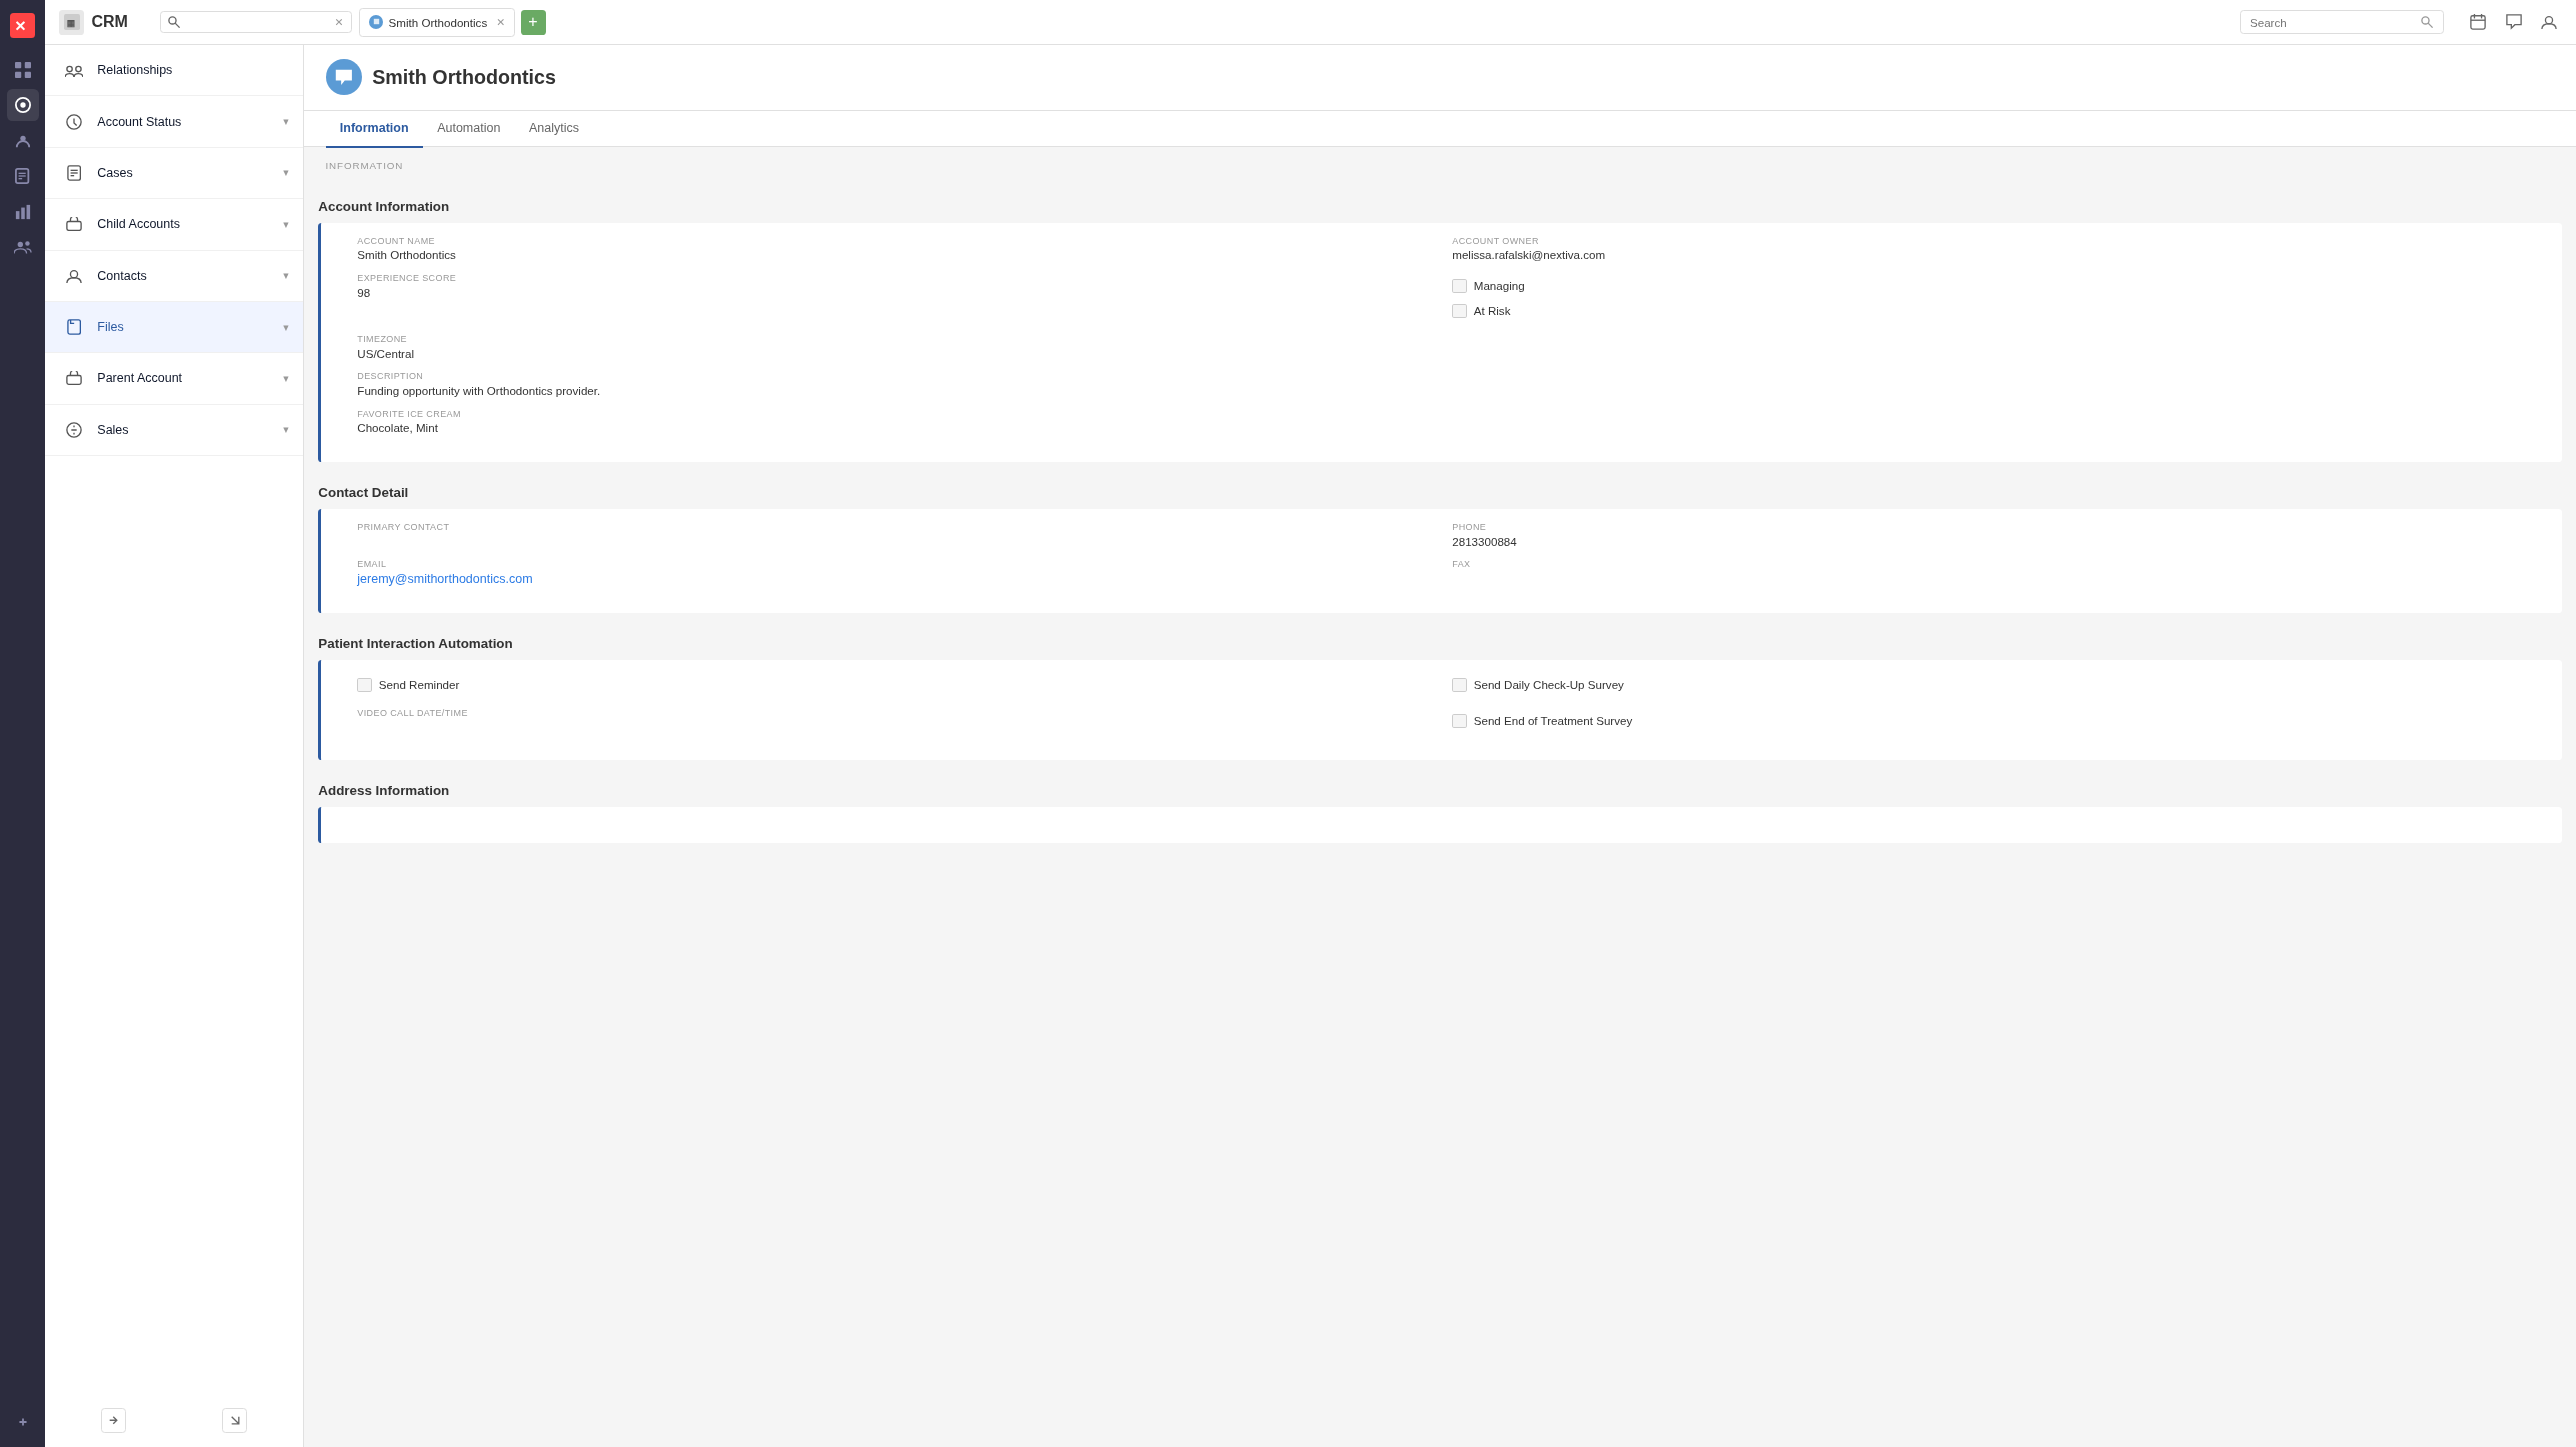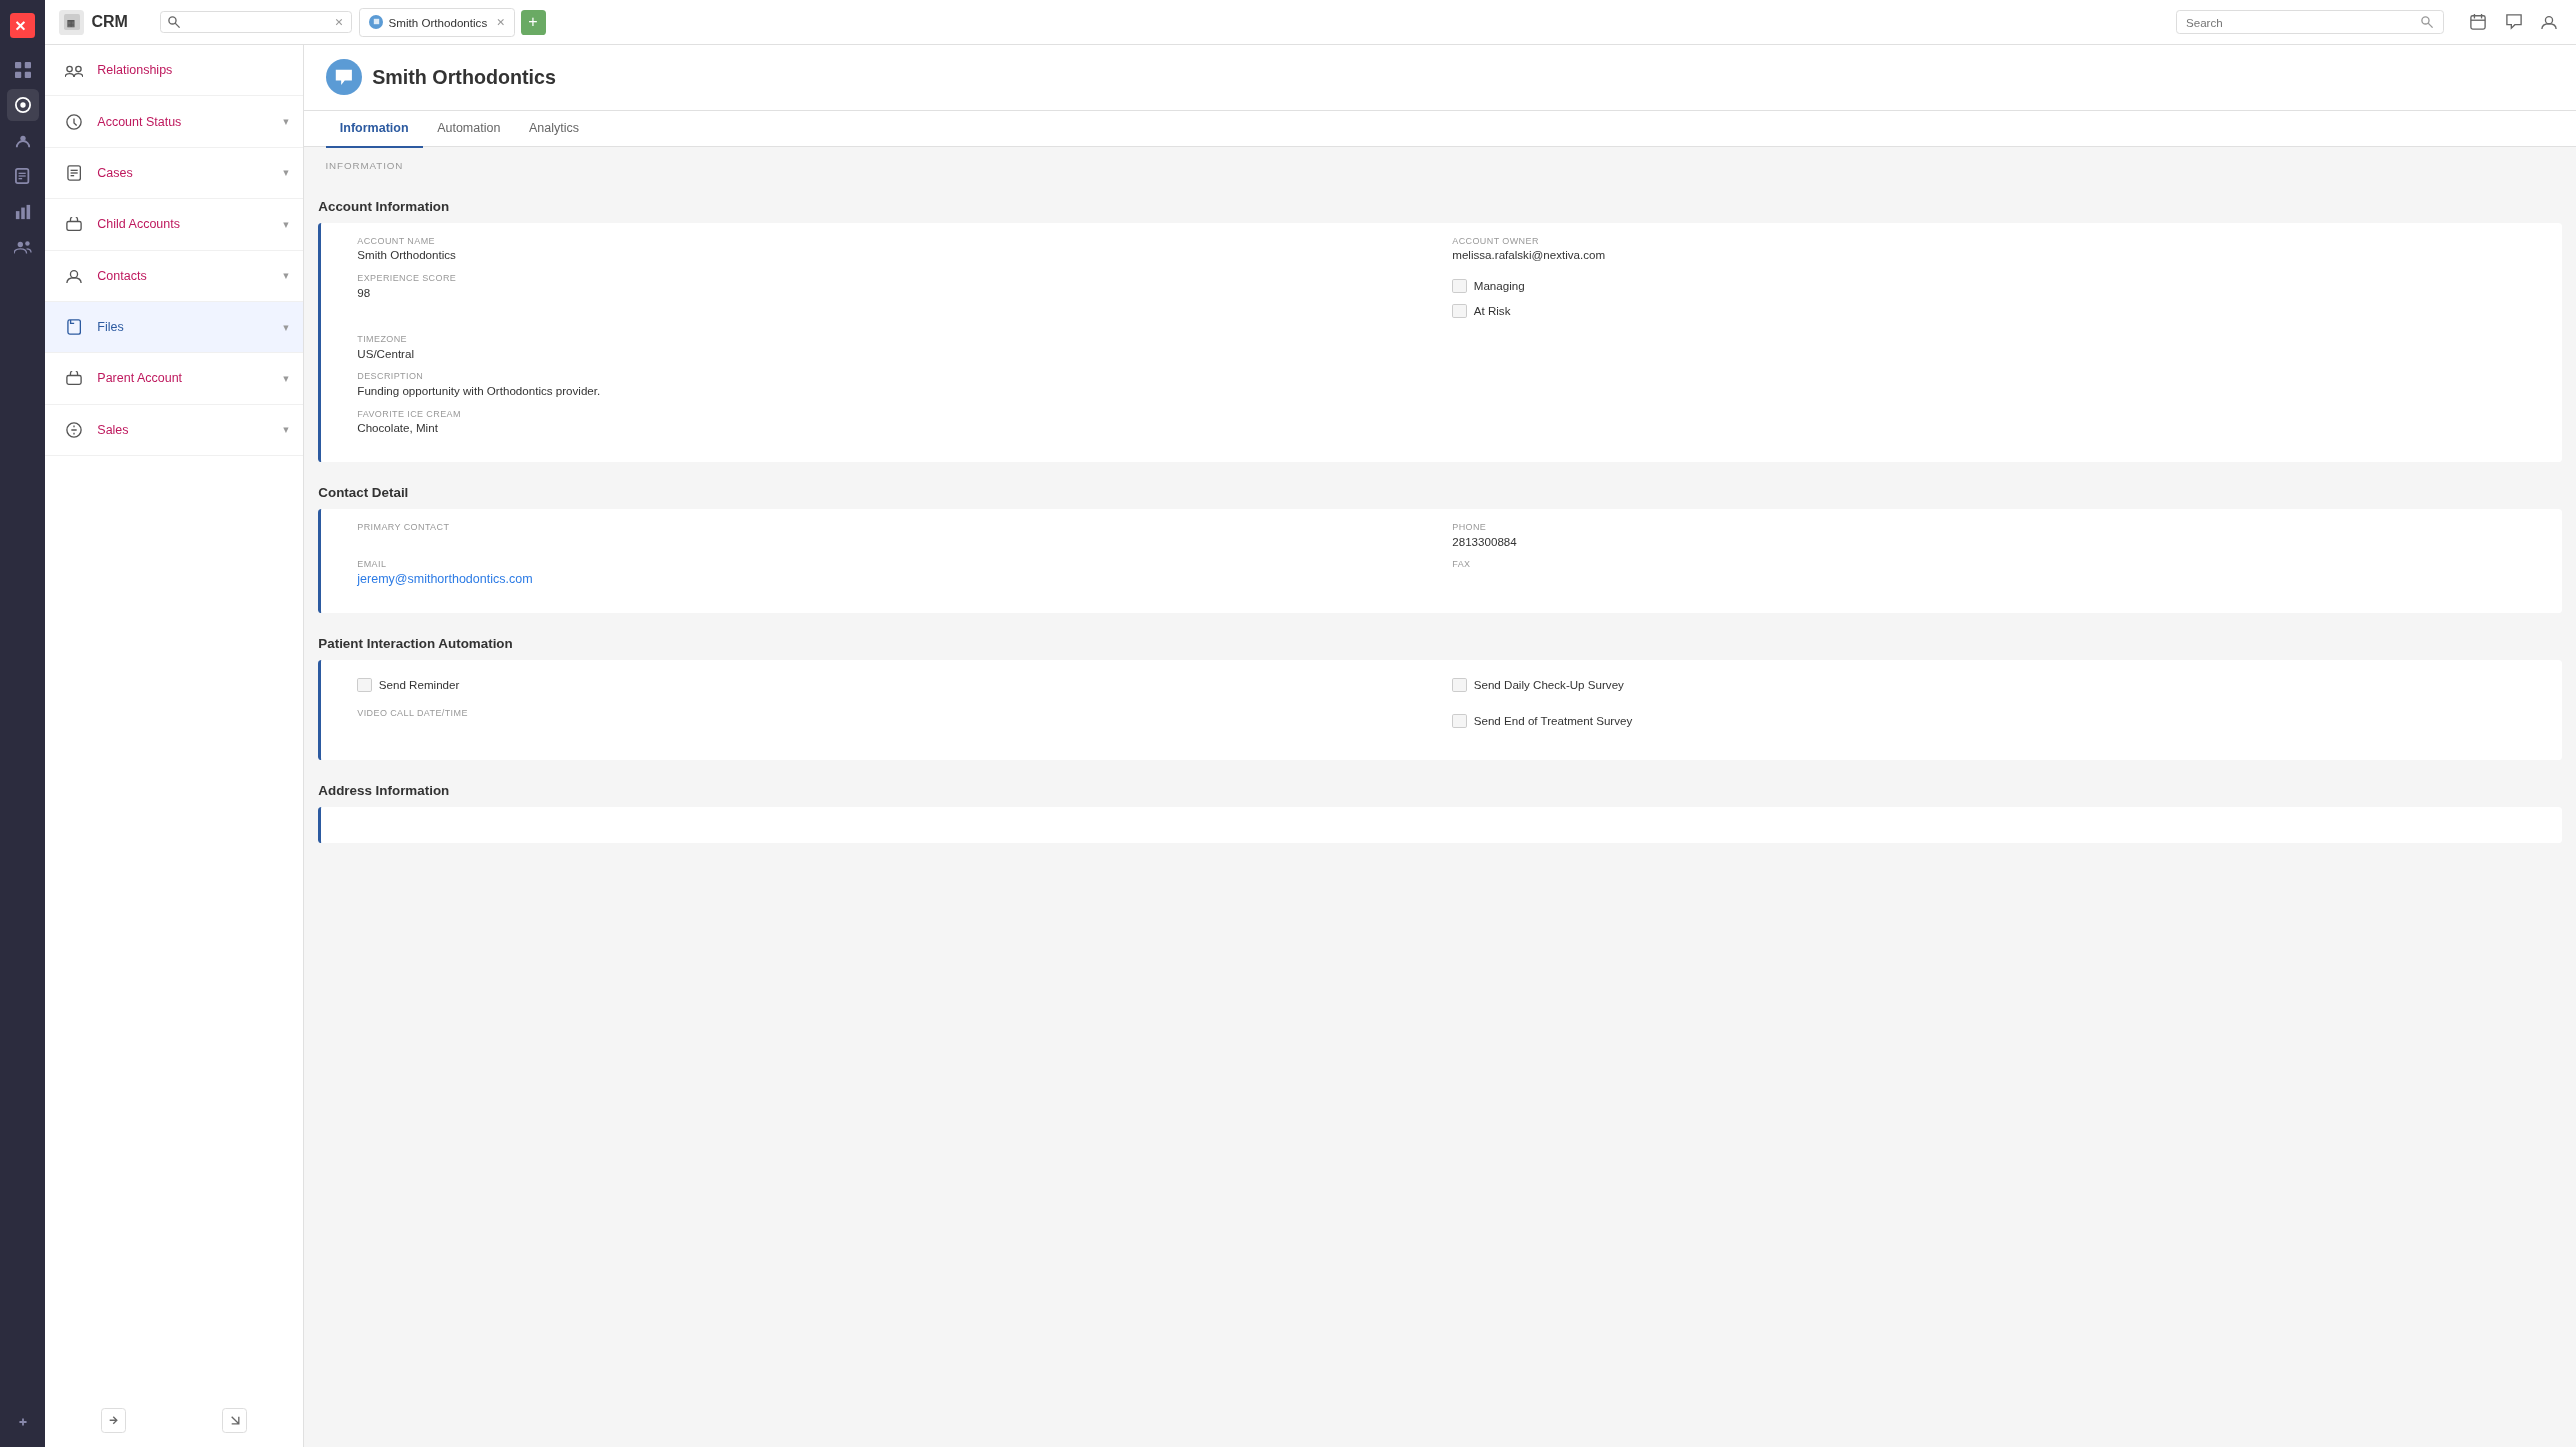--- a/index.html
+++ b/index.html
@@ -13,21 +13,21 @@
     .icon-bar-item:hover, .icon-bar-item.active { background: rgba(255,255,255,0.1); color: #fff; }
     .icon-bar-bottom { margin-top: auto; }
 
     
     .main-container { display: flex; flex-direction: column; flex: 1; overflow: hidden; }
 
     
     .header { background: #fff; border-bottom: 0.9px solid #e0e0e0; display: flex; align-items: center; padding: 0 14.3px; height: 45px; gap: 10.7px; flex-shrink: 0; }
     .header-logo { display: flex; align-items: center; gap: 7.2px; font-size: 16px; font-weight: 600; color: #333; margin-right: 14.3px; }
     .crm-icon { width: 25px; height: 25px; background: #e8e8e8; border-radius: 3.6px; display: flex; align-items: center; justify-content: center; }
-    .search-box { margin-left: auto; display: flex; align-items: center; border: 0.9px solid #ddd; border-radius: 3.6px; padding: 4.5px 9px; gap: 5.4px; width: 268px; background: #fff; }
+    .search-box { margin-left: auto; display: flex; align-items: center; border: 0.9px solid #ddd; border-radius: 3.6px; padding: 4.5px 9px; gap: 5.4px; width: 204px; background: #fff; }
     .search-box input { border: none; outline: none; flex: 1; font-size: 11.6px; color: #666; background: transparent; }
     .header-icons { display: flex; gap: 10.7px; align-items: center; margin-left: 10.7px; }
     .header-icon { color: #666; cursor: pointer; width: 25px; height: 25px; display: flex; align-items: center; justify-content: center; }
 
     
     .content-area { display: flex; flex: 1; overflow: hidden; }
 
     
     .tab-bar { background: #f0f0f0; border-bottom: 0.9px solid #ddd; display: flex; align-items: center; padding: 0 7.2px; height: 38px; flex-shrink: 0; }
     .tab-bar-left { display: flex; align-items: center; margin-right: 7.2px; border: 0.9px solid #ddd; border-radius: 3.6px; background: #fff; padding: 3.6px 7.2px; gap: 5.4px; }
@@ -35,21 +35,21 @@
     .tab-item { display: flex; align-items: center; gap: 5.4px; background: #fff; border: 0.9px solid #ddd; border-radius: 3.6px; padding: 3.6px 9px; font-size: 11.6px; color: #333; cursor: pointer; height: 29px; }
     .tab-item .tab-icon { width: 14.3px; height: 14.3px; background: #5b9bd5; border-radius: 50%; display: flex; align-items: center; justify-content: center; }
     .tab-item .close-btn { color: #999; font-size: 10.7px; cursor: pointer; margin-left: 3.6px; }
     .tab-add { width: 25px; height: 25px; background: #6aaa64; border-radius: 3.6px; color: #fff; display: flex; align-items: center; justify-content: center; cursor: pointer; font-size: 16px; margin-left: 5.4px; }
 
     
     .sidebar { width: 259px; background: #fff; border-right: 0.9px solid #e0e0e0; overflow-y: auto; flex-shrink: 0; display: flex; flex-direction: column; }
     .sidebar-item { display: flex; align-items: center; padding: 10.7px 14.3px; cursor: pointer; border-bottom: 0.9px solid #f0f0f0; }
     .sidebar-item.active { background: #f0f4ff; }
     .sidebar-item-icon { width: 29px; height: 29px; display: flex; align-items: center; justify-content: center; margin-right: 9px; color: #555; flex-shrink: 0; }
-    .sidebar-item-label { flex: 1; font-size: 12.5px; color: #be185d; font-weight: 500; }
+    .sidebar-item-label { flex: 1; font-size: 12.5px; color: #0f172a; font-weight: 500; }
     .sidebar-item-chevron { color: #999; font-size: 10.7px; }
     .sidebar-collapse-btn { width: 25px; height: 25px; border: 0.9px solid #ddd; border-radius: 3.6px; display: flex; align-items: center; justify-content: center; cursor: pointer; margin: 7.2px auto; color: #666; }
     .sidebar-footer { margin-top: auto; padding: 7.2px; display: flex; justify-content: space-between; align-items: center; }
 
     
     .main-panel { flex: 1; overflow-y: auto; background: #f5f5f5; }
     .record-header { background: #fff; padding: 14.3px 21.5px; display: flex; align-items: center; gap: 10.7px; border-bottom: 0.9px solid #e0e0e0; }
     .record-icon { width: 36px; height: 36px; background: #5b9bd5; border-radius: 50%; display: flex; align-items: center; justify-content: center; color: #fff; font-size: 16px; }
     .record-title { font-size: 19.7px; font-weight: 600; color: #333; }
 

